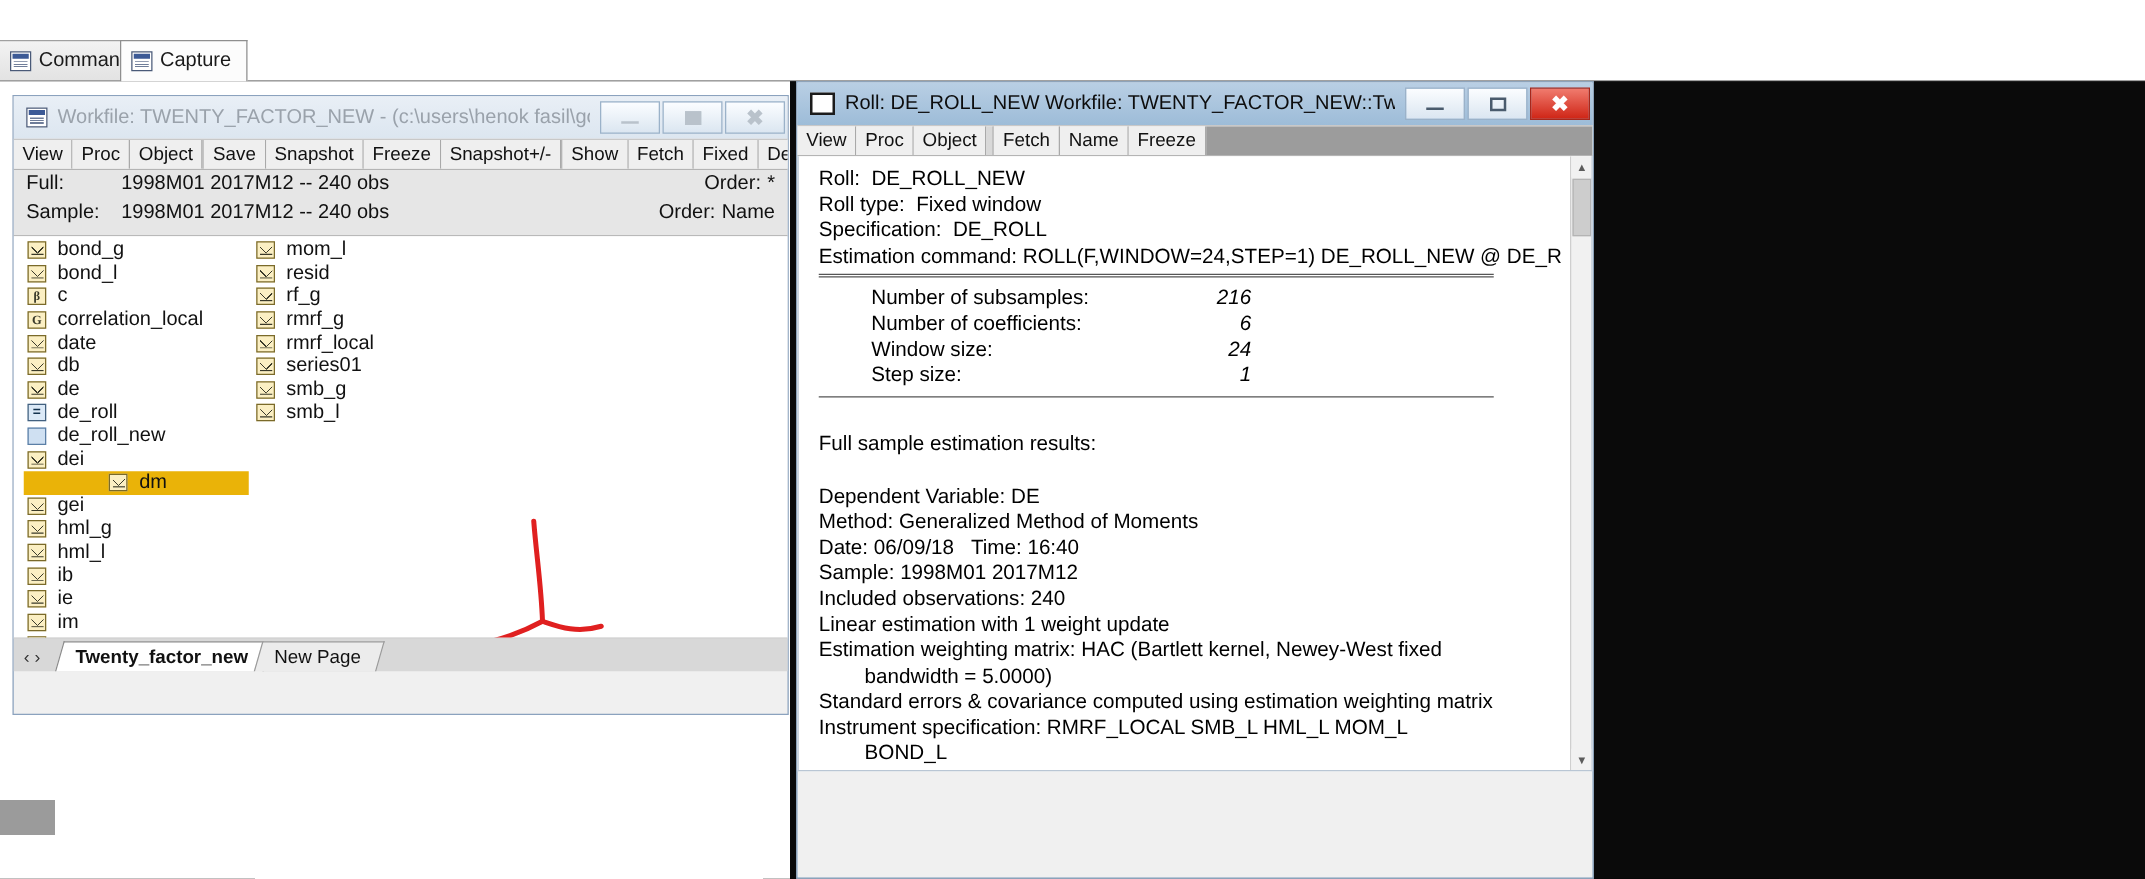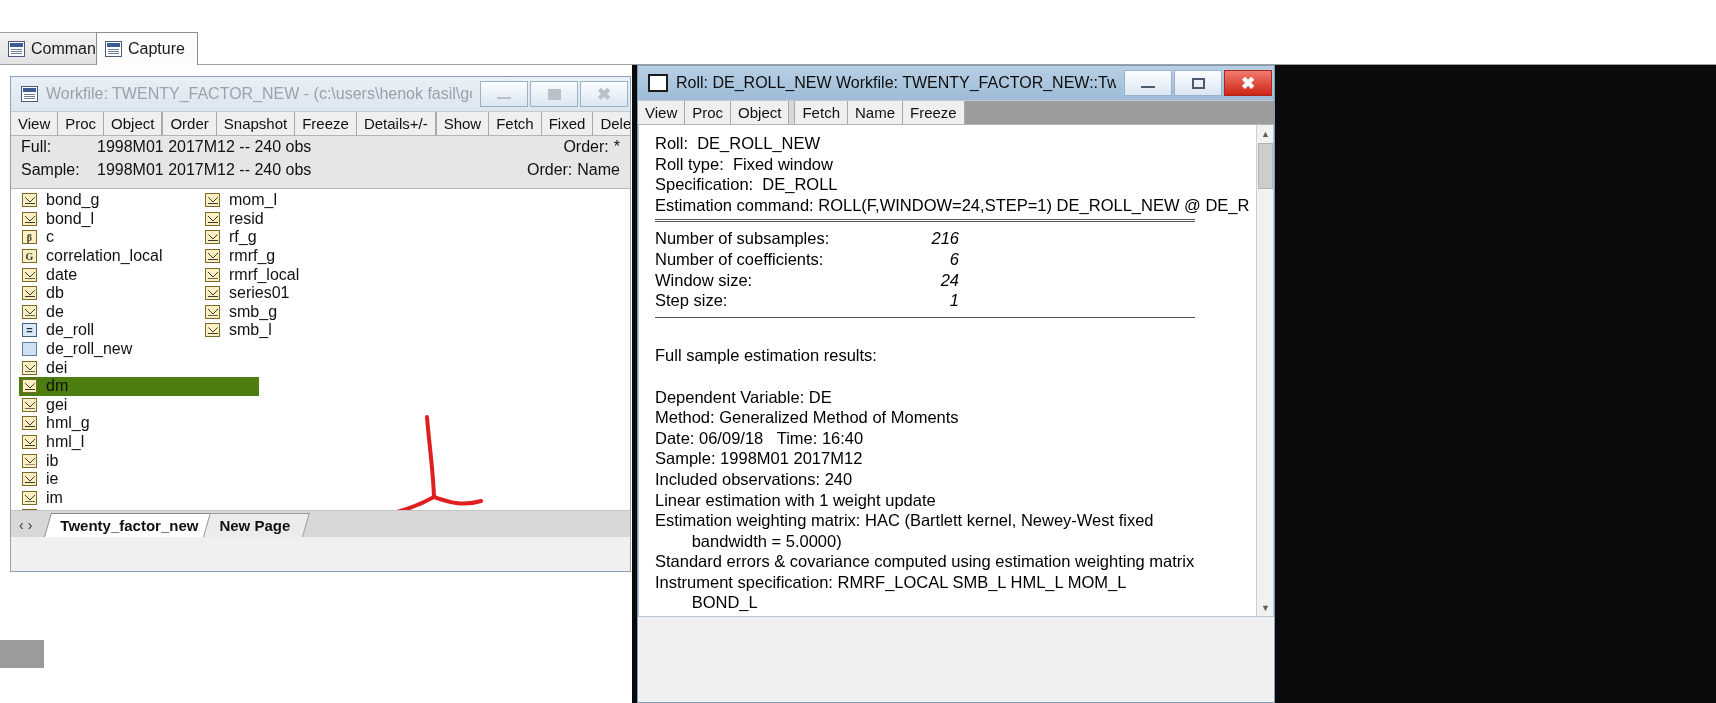--- a/index.html
+++ b/index.html
@@ -115,21 +115,21 @@
     overflow:hidden;
     border-bottom:1px solid #c3c3c3;
   }
   .wf-col { position:absolute; top:2px; width:200px; }
   .wf-col.c1 { left:8px; }
   .wf-col.c2 { left:191px; }
   .wf-item {
     display:flex; align-items:center; gap:9px; height:18.6px;
     font-size:16px; color:#111; padding-left:3px;
   }
-  .wf-item.sel { background:#4d7c0f; width:240px; }
+  .wf-item.sel { background:#eab308; width:180px;justify-content:center; }
   .ic { width:15px; height:14px; flex:none; position:relative; }
   .ic.series {
     background:#fbefc3; border:1px solid #7a6a2a;
   }
   .ic.series::after {
     content:""; position:absolute; left:2px; top:3px; width:10px; height:6px;
     border-bottom:1.6px solid #3a3a2a;
     clip-path:polygon(0 0,100% 0,100% 100%,0 100%);
     background:
       linear-gradient(45deg, transparent 47%, #3a3a2a 47% 56%, transparent 56%) no-repeat left/5px 6px,
@@ -158,21 +158,21 @@
     height:24px; display:flex; align-items:center; padding:0 13px 0 16px;
     font-size:15px; color:#111;
     position:relative; margin-right:-8px;
   }
   .wf-tab .skew {
     position:absolute; inset:0;
     background:#ececec; border:1px solid #9a9a9a; border-bottom:none;
     transform:skewX(-16deg); transform-origin:bottom left;
   }
   .wf-tab.active .skew { background:#ffffff; border-color:#8a8a8a; }
-  .wf-tab span.lbl { position:relative; z-index:2;font-weight:bold; }
+  .wf-tab span.lbl { position:relative; z-index:2; }
   .wf-tab.active span.lbl { font-weight:bold; }
 
   
   #annotation { position:absolute; left:370px; top:220px; pointer-events:none; }
 
   
   #roll-window { left:637px; top:0px; width:638px; height:638px; border:1px solid #7f9cbb; }
   .roll-body {
     position:relative; background:#ffffff;
     height:492px;
@@ -180,21 +180,21 @@
     border-top:none;
     overflow:hidden;
   }
   .roll-text {
     position:absolute; left:16px; top:8px; right:14px;
     font-size:16.5px; line-height:20.6px; color:#000;
     white-space:pre;
   }
   .roll-line { height:20.6px; white-space:pre; }
   .roll-line.kv { display:flex; }
-  .roll-line.kv .k { width:208px; }
+  .roll-line.kv .k { width:208px;margin-left:42px; }
   .roll-line.kv .v { width:96px; text-align:right;font-style:italic; }
   .rule { border-top:1px solid #555; margin:6px 0 7px 0; width:540px; }
   .rule.dbl { border-top:1px solid #555; border-bottom:1px solid #555; height:3px; margin:4px 0 6px 0; }
 
   .scrollbar {
     position:absolute; right:0; top:0; width:17px; bottom:0;
     background:#f1f1f1; border-left:1px solid #cfcfcf;
   }
   .sb-arrow {
     position:absolute; left:0; width:17px; height:17px;
@@ -246,24 +246,24 @@
             <span class="gl-x" style="color:#b9c2cb">✖</span>
           </span>
       </span>
     </div>
 
     <div class="ev-toolbar">
       <span class="tb-btn">View</span>
       <span class="tb-btn">Proc</span>
       <span class="tb-btn">Object</span>
       <span class="tb-sep"></span>
-      <span class="tb-btn">Order</span>
+      <span class="tb-btn">Save</span>
       <span class="tb-btn">Snapshot</span>
       <span class="tb-btn">Freeze</span>
-      <span class="tb-btn">Details+/-</span>
+      <span class="tb-btn">Snapshot+/-</span>
       <span class="tb-sep"></span>
       <span class="tb-btn">Show</span>
       <span class="tb-btn">Fetch</span>
       <span class="tb-btn">Fixed</span>
       <span class="tb-btn">Delete</span>
 
     </div>
 
     <div class="wf-info">
       <div class="wf-info-row">

